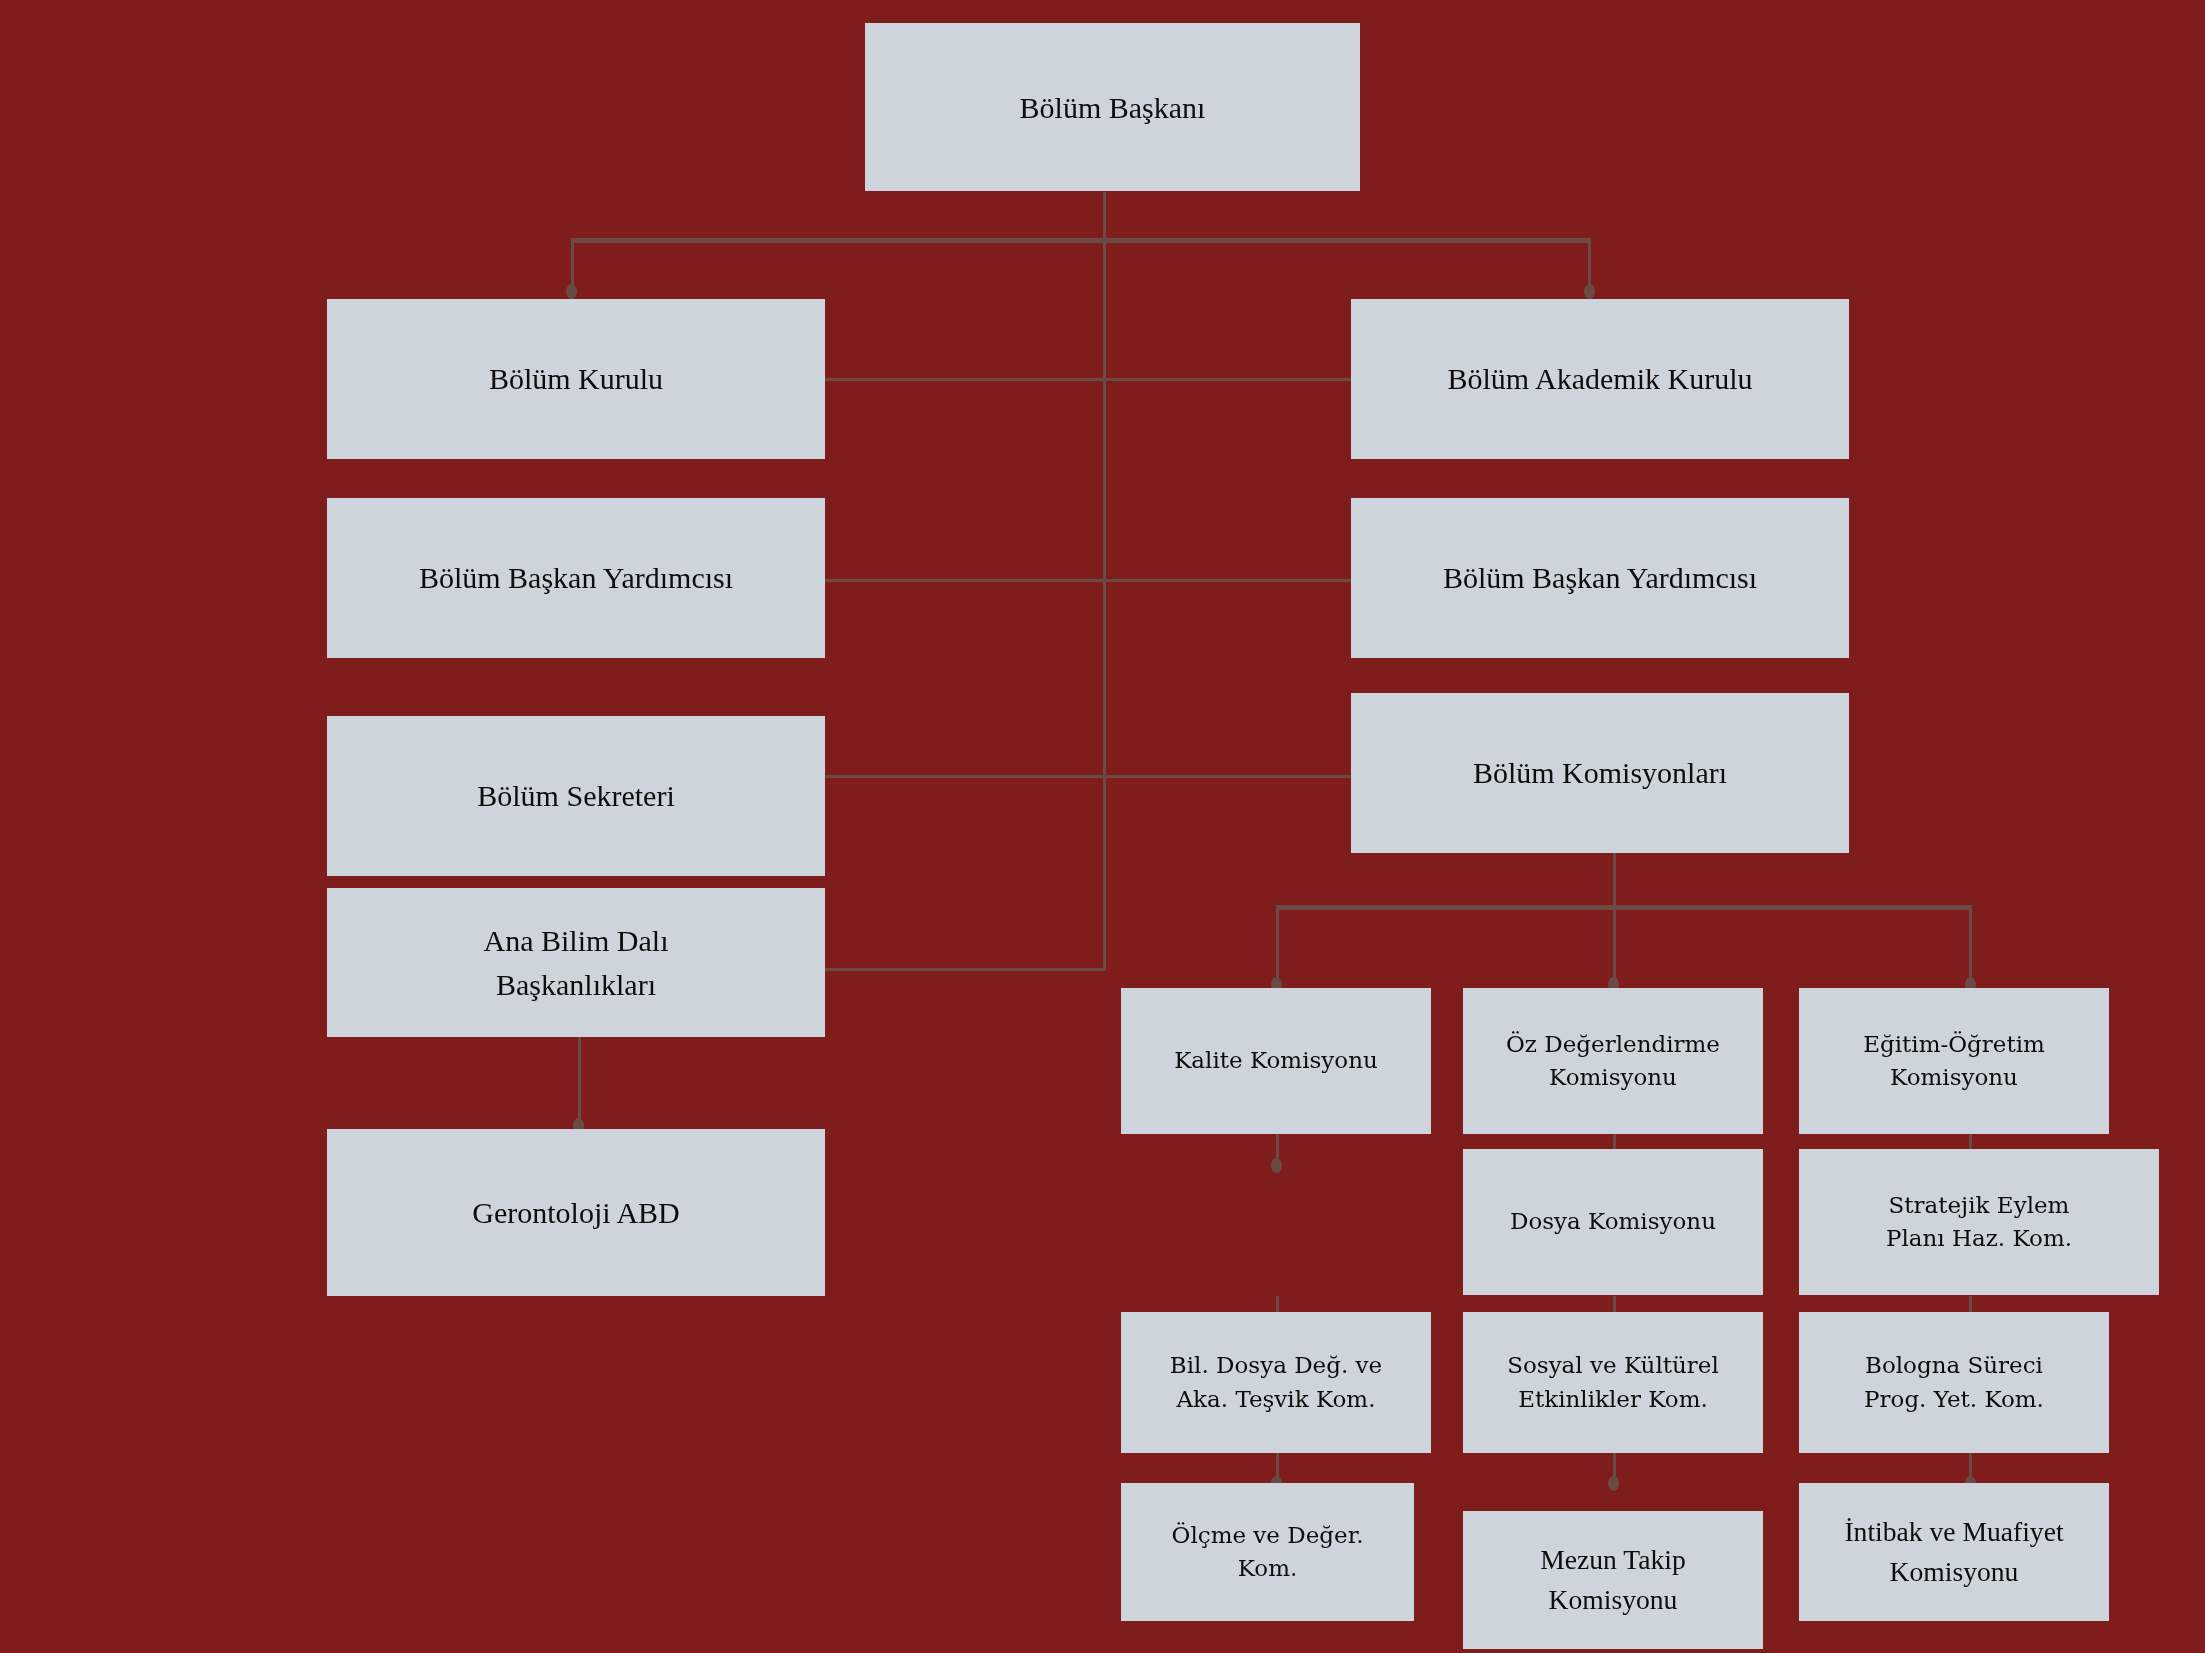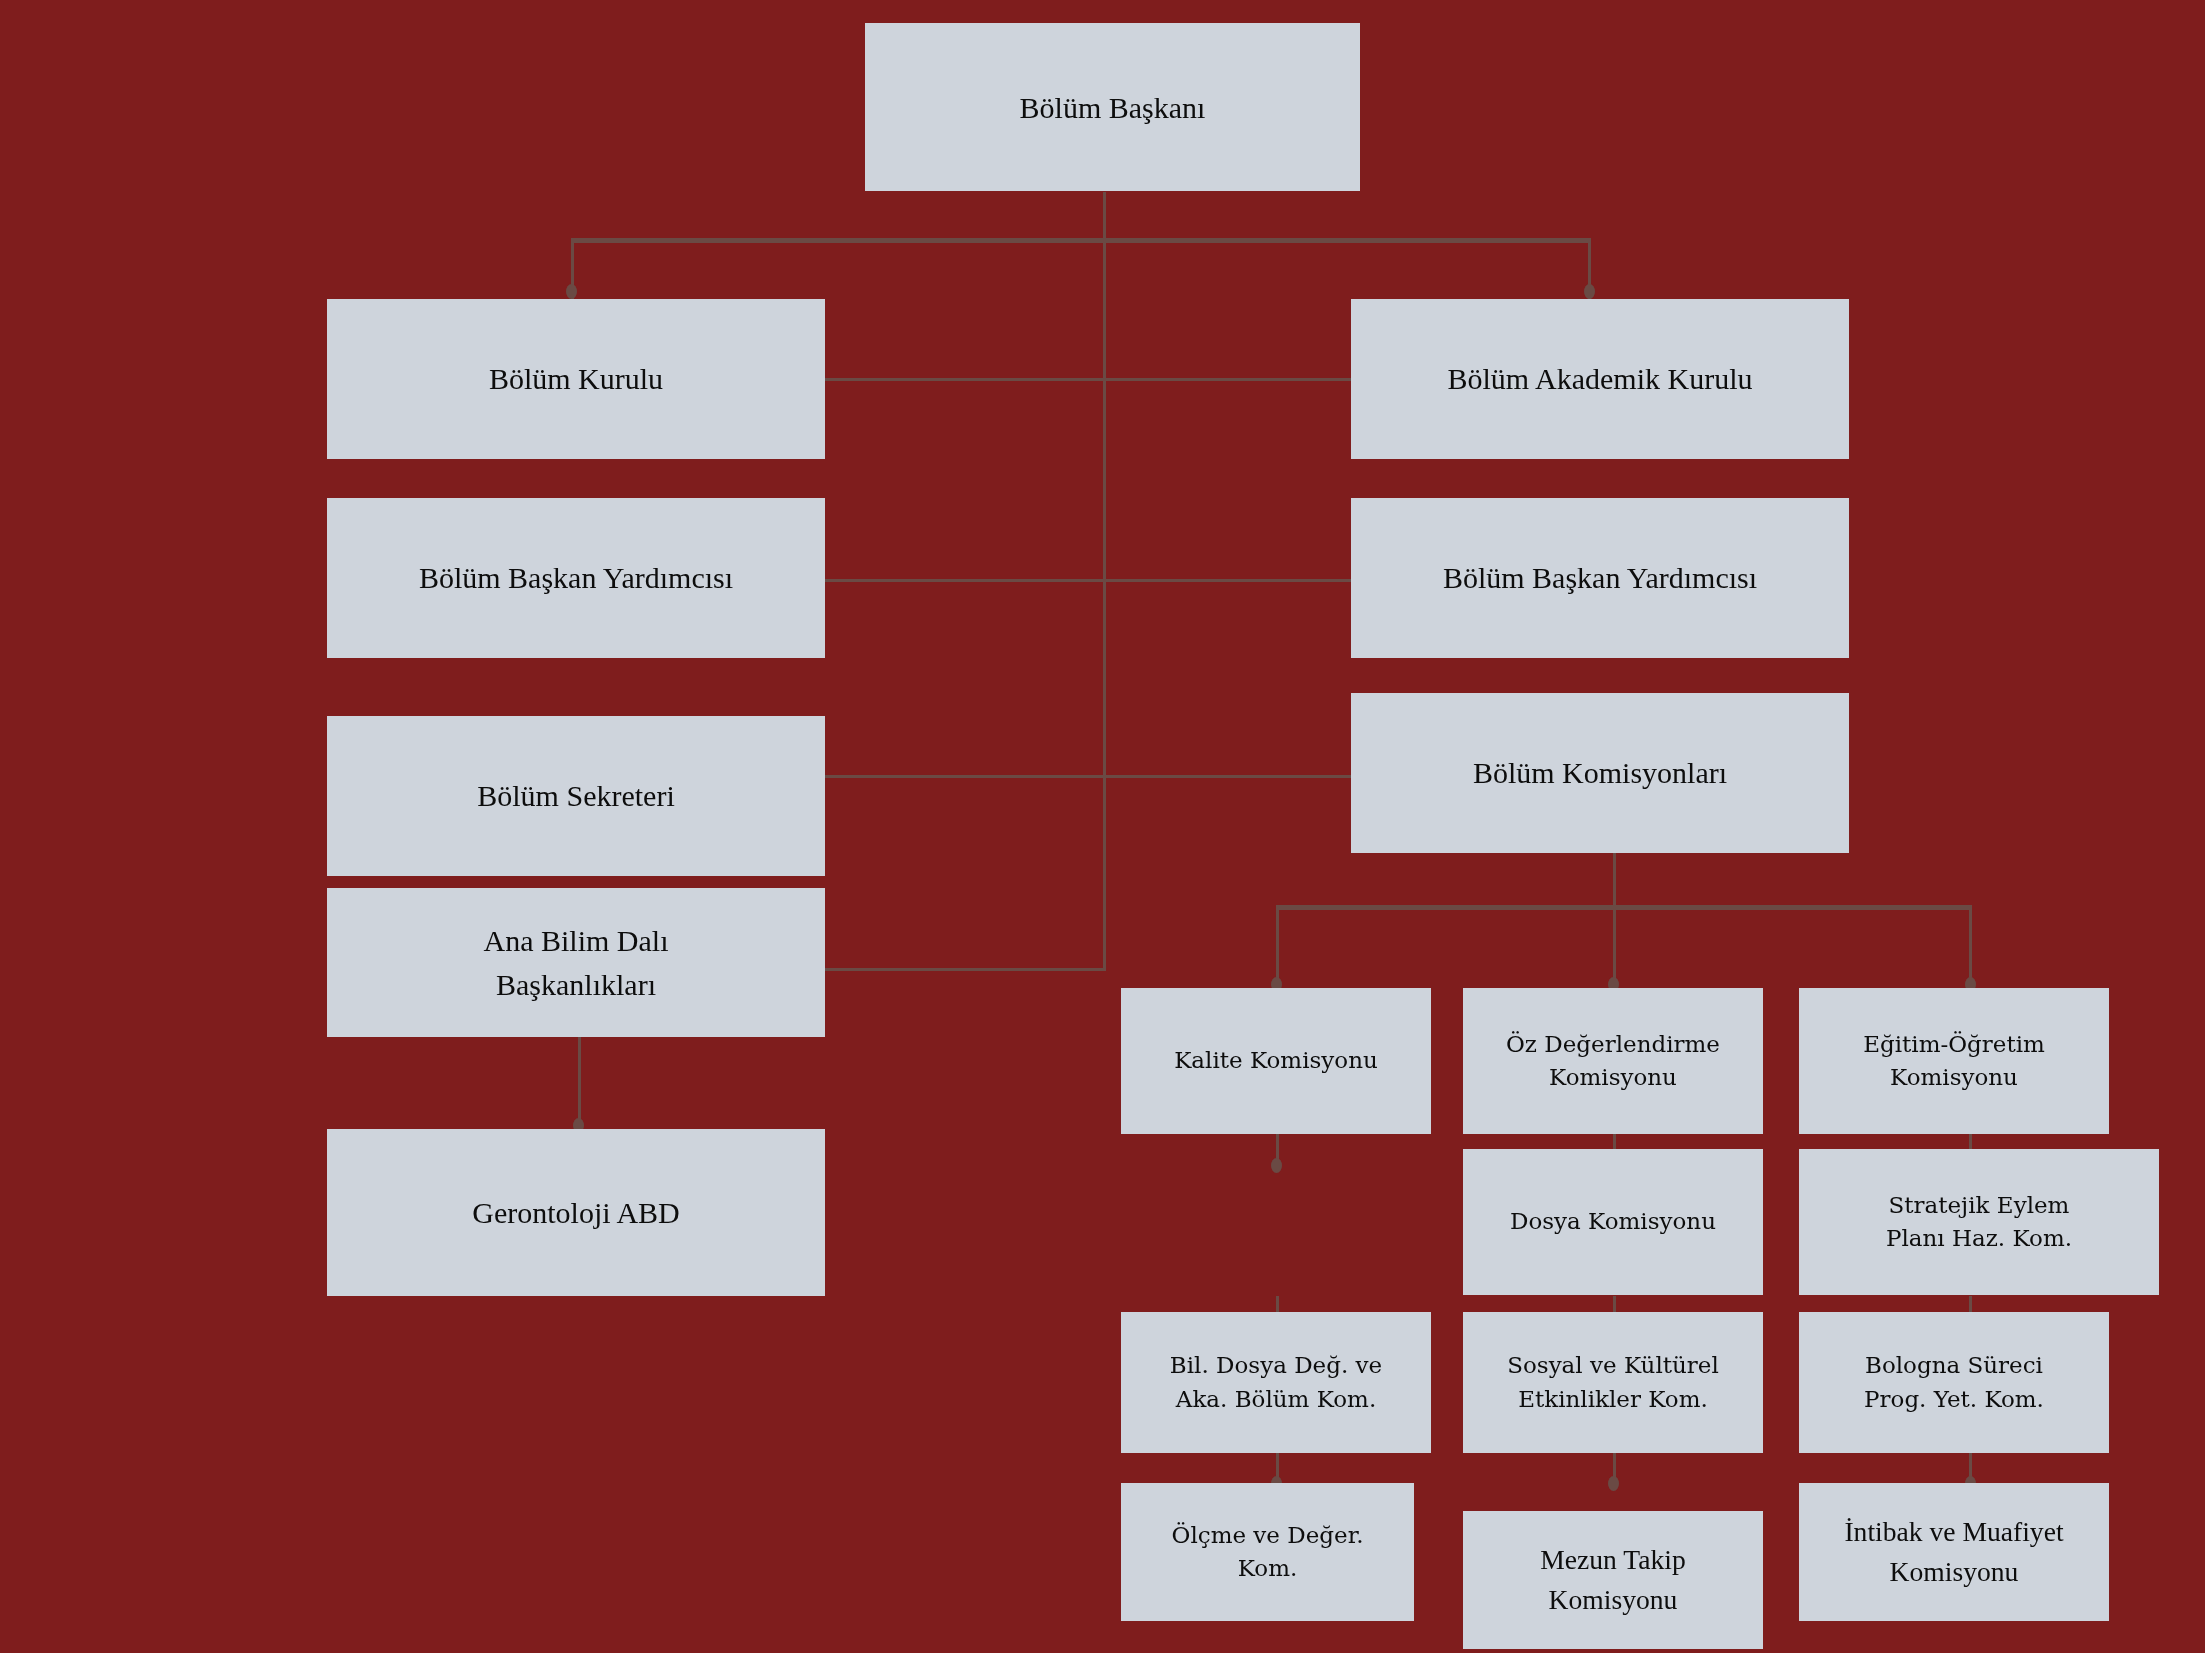--- a/index.html
+++ b/index.html
@@ -126,21 +126,21 @@
   <div class="node tier-a" style="left:327px; top:1129px; width:498px; height:167px;">Gerontoloji ABD</div>
 
   <div class="node tier-a" style="left:1351px; top:299px; width:498px; height:160px;">Bölüm Akademik Kurulu</div>
 
   <div class="node tier-a" style="left:1351px; top:498px; width:498px; height:160px;">Bölüm Başkan Yardımcısı</div>
 
   <div class="node tier-a" style="left:1351px; top:693px; width:498px; height:160px;">Bölüm Komisyonları</div>
 
   <div class="node tier-b" style="left:1121px; top:988px; width:310px; height:146px;">Kalite Komisyonu</div>
   <div class="node tier-b" style="left:1121px; top:1312px; width:310px; height:141px;">Bil. Dosya Değ. ve
-Aka. Bölüm Kom.</div>
+Aka. Teşvik Kom.</div>
   <div class="node tier-b" style="left:1121px; top:1483px; width:293px; height:138px;">Ölçme ve Değer.
 Kom.</div>
 
   <div class="node tier-b" style="left:1463px; top:988px; width:300px; height:146px;">Öz Değerlendirme
 Komisyonu</div>
   <div class="node tier-b" style="left:1463px; top:1149px; width:300px; height:146px;">Dosya Komisyonu</div>
   <div class="node tier-b" style="left:1463px; top:1312px; width:300px; height:141px;">Sosyal ve Kültürel
 Etkinlikler Kom.</div>
   <div class="node tier-b-alt" style="left:1463px; top:1483px; width:300px; height:138px;margin-top:28px;">Mezun Takip
 Komisyonu</div>

